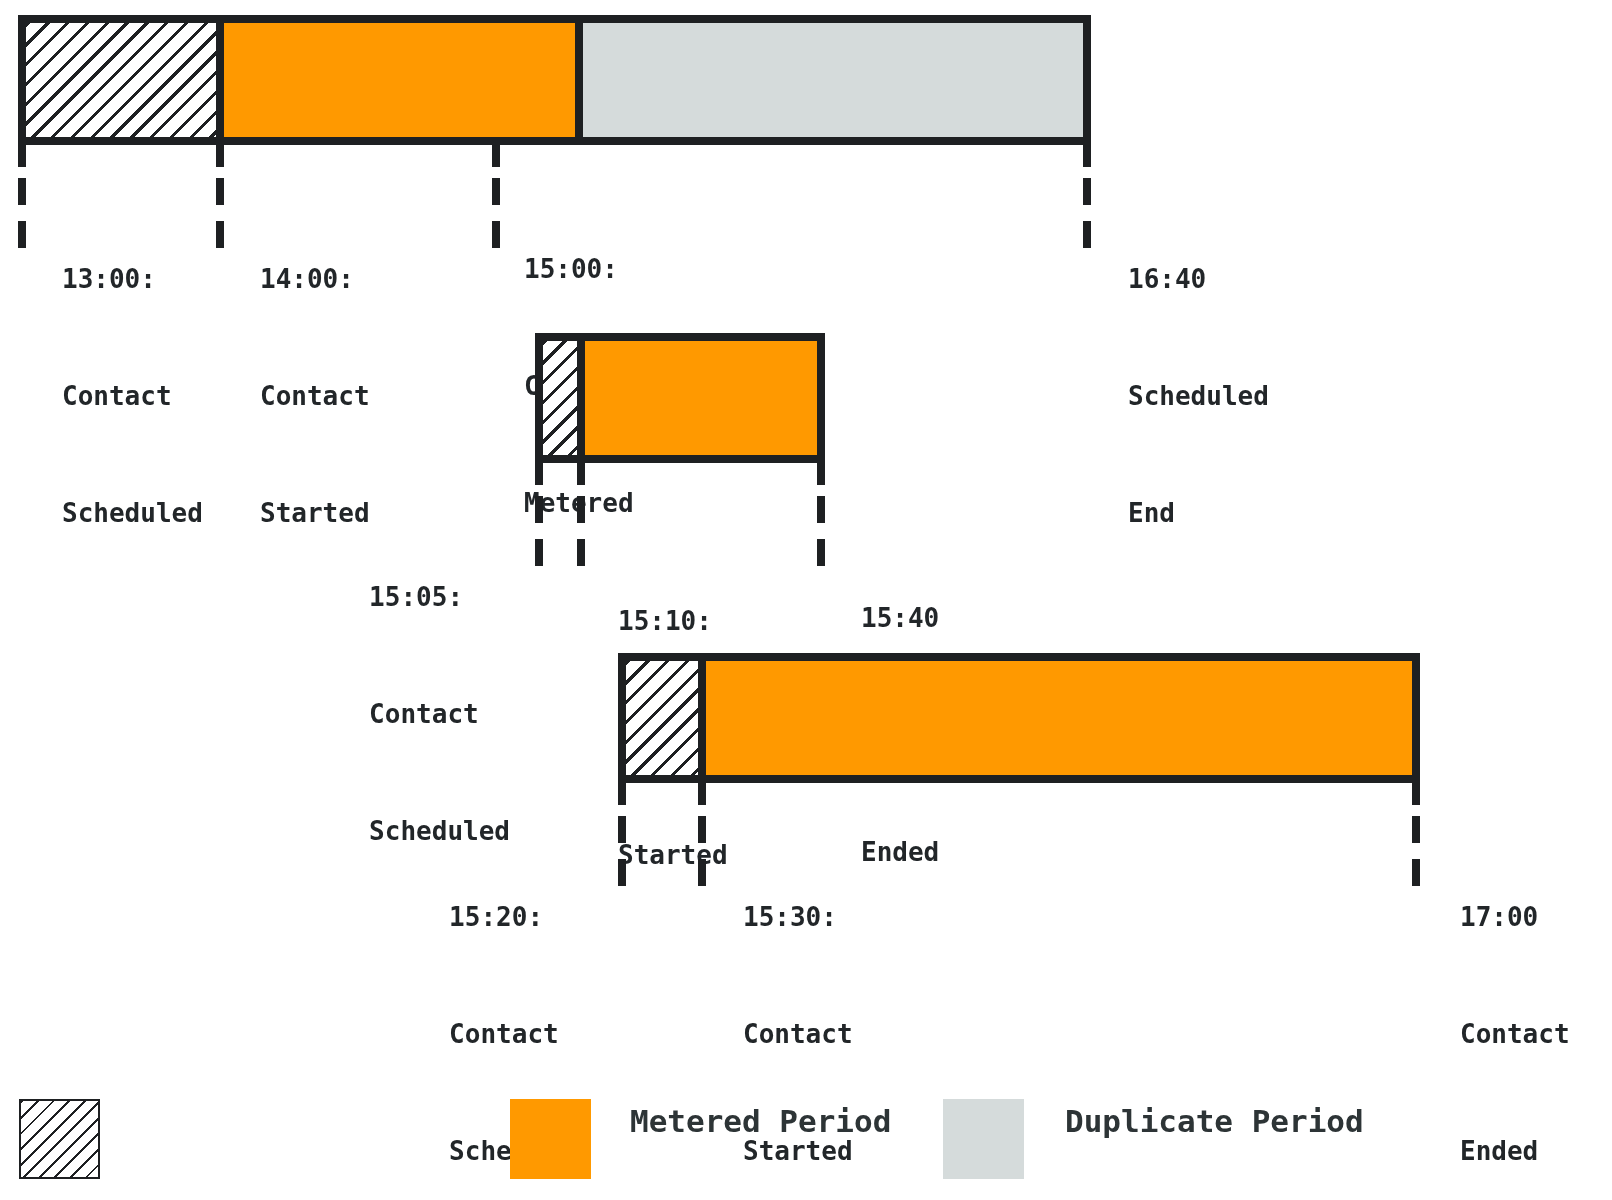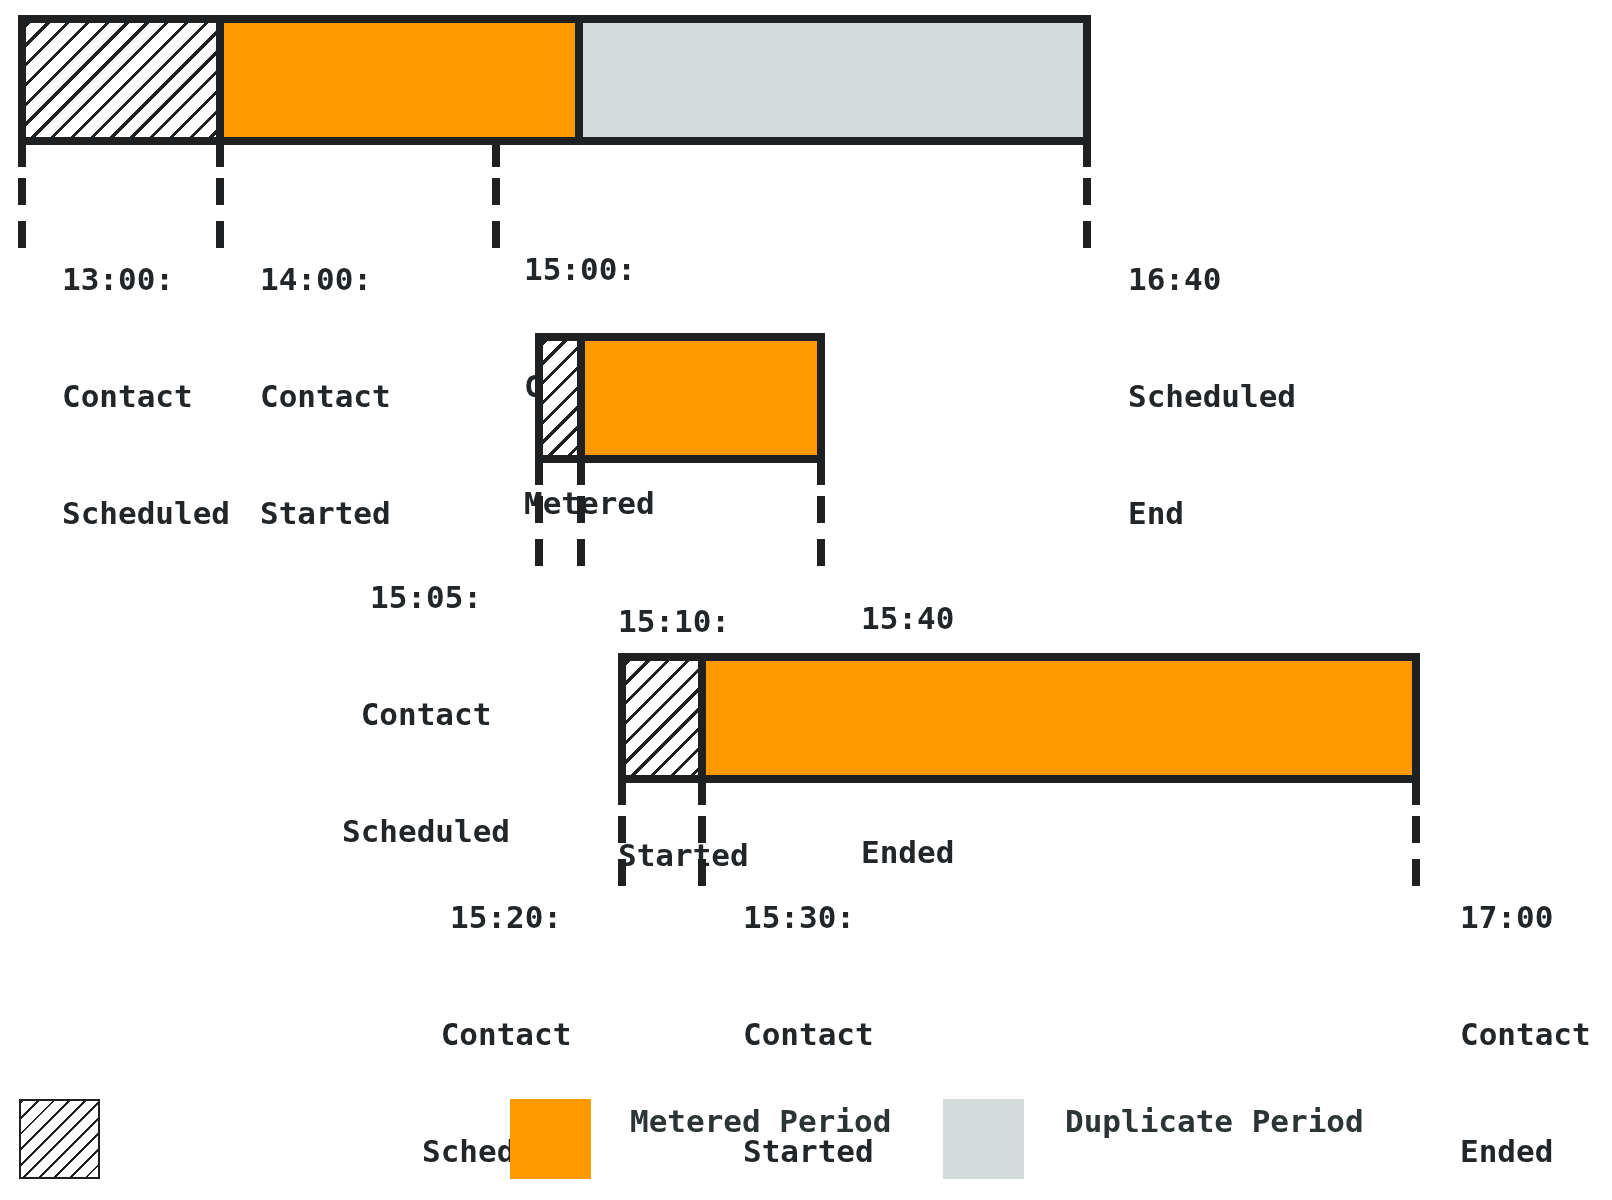--- a/index.html
+++ b/index.html
@@ -23,24 +23,24 @@
   .seg.metered{background:var(--metered);}
   .seg.duplicate{background:var(--duplicate);}
   .seg.divider{width:8px;background:var(--ink);flex:none;}
   
   .tick{position:absolute;width:8px;}
   .tick .stub{width:8px;height:22px;background:var(--ink);}
   .tick .dash1{width:8px;height:27px;background:var(--ink);margin-top:11px;}
   .tick .dash2{width:8px;height:27px;background:var(--ink);margin-top:16px;}
   
   .lbl{
-    position:absolute;font-size:31px;font-weight:bold;line-height:39px;
+    position:absolute;font-size:26px;font-weight:bold;line-height:39px;
     color:var(--label);white-space:pre;text-align:left;
   }
-  .lbl.r{text-align:center;margin-left:16px;}
+  .lbl.r{text-align:left;margin-left:16px;}
   
   .swatch{position:absolute;width:81px;height:80px;top:1099px;box-sizing:border-box;}
   .swatch.hatch{
     border:2px solid var(--ink);background-color:#fff;
     background-image:repeating-linear-gradient(135deg,var(--ink) 0 2px,transparent 2px 11px);
   }
   .swatch.metered{background:var(--metered);}
   .swatch.duplicate{background:var(--duplicate);}
   .legend-label{
     position:absolute;top:1102px;font-size:31px;font-weight:bold;line-height:39px;

